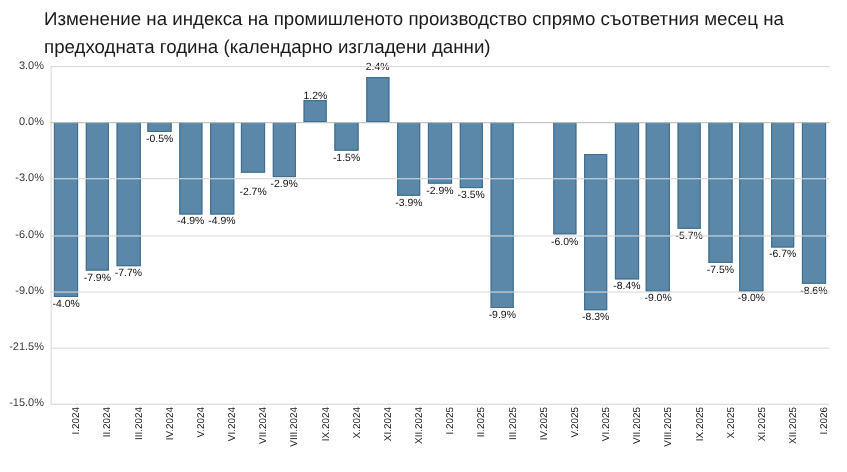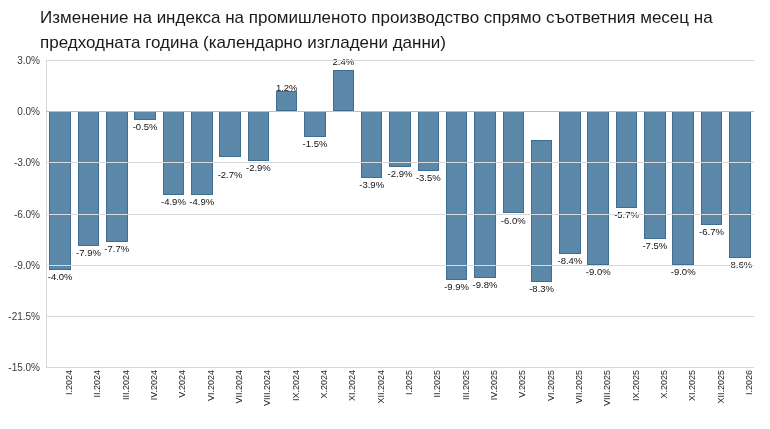--- a/index.html
+++ b/index.html
@@ -179,24 +179,20 @@
           <div class="bar" title="I.2025 -3.3%" style="top: 51.1667px; height: 56.2833px; background: rgb(91, 135, 168); border-color: rgb(63, 110, 143);"></div>
           <div class="vlabel" style="top: 108.45px;">-2.9%</div>
         </div>
         <div class="barslot" style="left: 368.16px; width: 28.32px;">
           <div class="bar" title="II.2025 -3.5%" style="top: 51.1667px; height: 59.6944px; background: rgb(91, 135, 168); border-color: rgb(63, 110, 143);"></div>
           <div class="vlabel" style="top: 111.861px;">-3.5%</div>
         </div>
         <div class="barslot" style="left: 396.48px; width: 28.32px;">
           <div class="bar" title="III.2025 -9.9%" style="top: 51.1667px; height: 168.85px; background: rgb(91, 135, 168); border-color: rgb(63, 110, 143);"></div>
           <div class="vlabel" style="top: 221.017px;">-9.9%</div>
-        </div>
-        <div class="barslot" style="left: 424.8px; width: 28.32px;">
-          <div class="bar" title="IV.2025 -9.8%" style="top: 51.1667px; height: 167.144px; background: rgb(91, 135, 168); border-color: rgb(63, 110, 143);"></div>
-          <div class="vlabel" style="top: 219.311px;">-9.8%</div>
         </div>
         <div class="barslot" style="left: 453.12px; width: 28.32px;">
           <div class="bar" title="V.2025 -6.0%" style="top: 51.1667px; height: 102.333px; background: rgb(91, 135, 168); border-color: rgb(63, 110, 143);"></div>
           <div class="vlabel" style="top: 154.5px;">-6.0%</div>
         </div>
         <div class="barslot" style="left: 481.44px; width: 28.32px; margin-top: 29px;">
           <div class="bar" title="VI.2025 -8.3%" style="top: 51.1667px; height: 141.561px; background: rgb(91, 135, 168); border-color: rgb(63, 110, 143);"></div>
           <div class="vlabel" style="top: 193.728px;">-8.3%</div>
         </div>
         <div class="barslot" style="left: 509.76px; width: 28.32px;">

